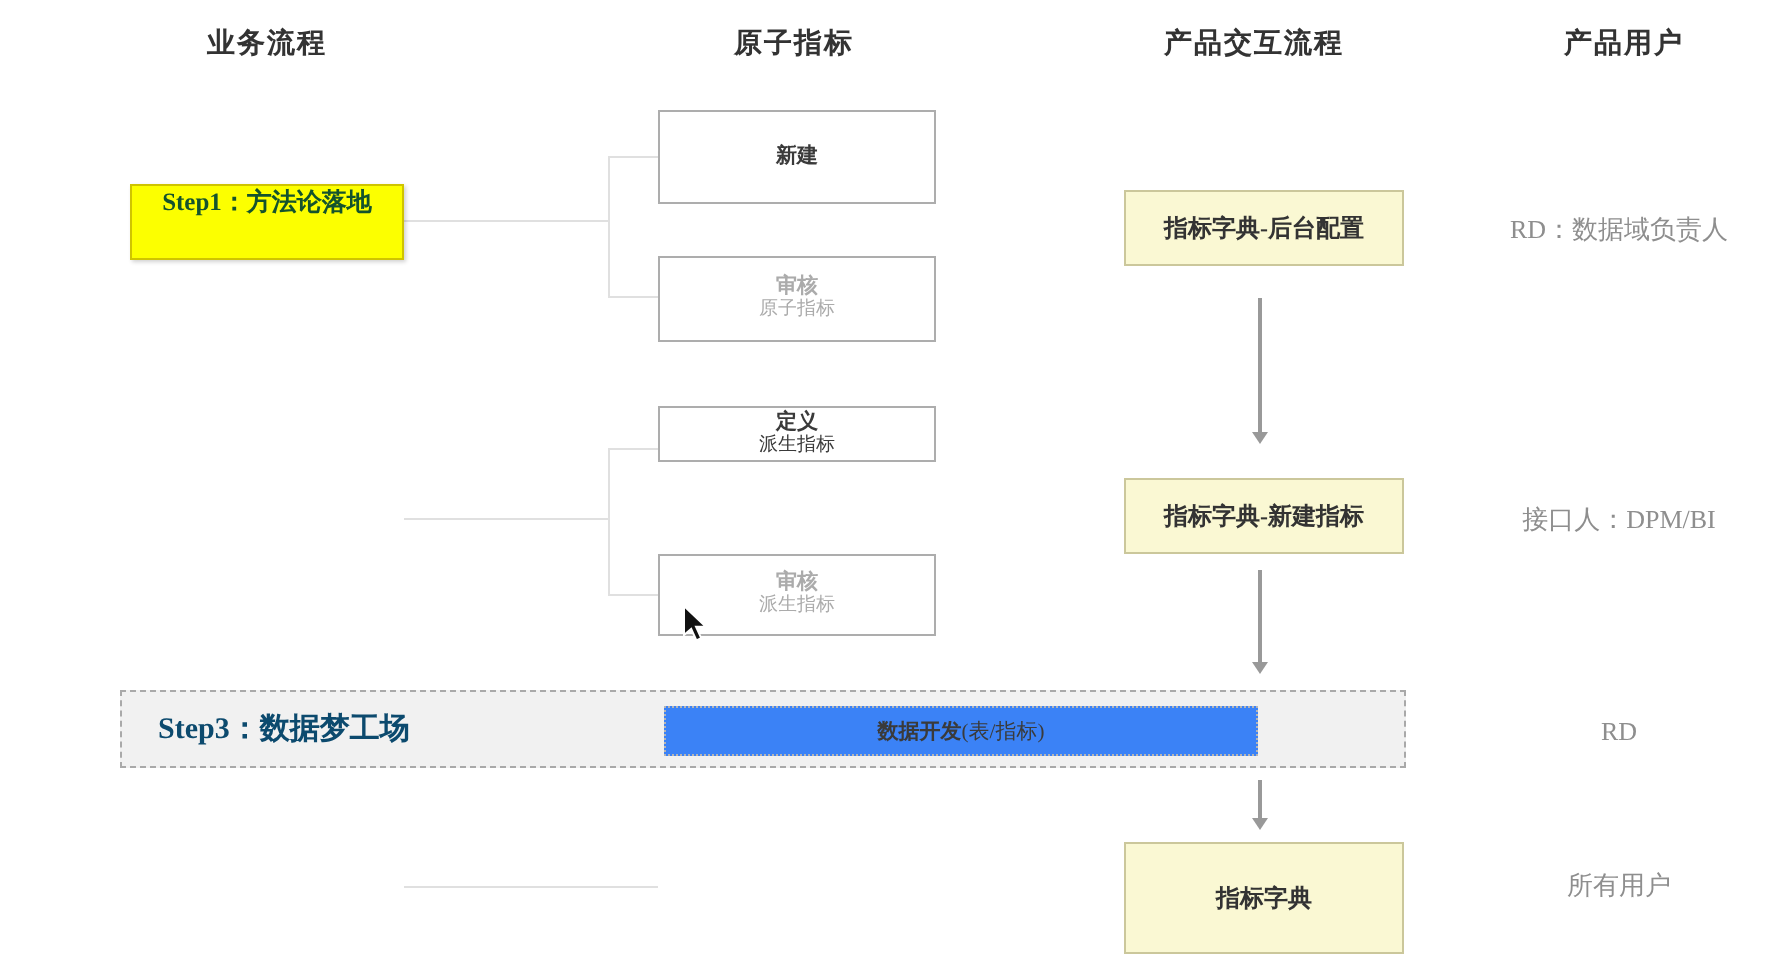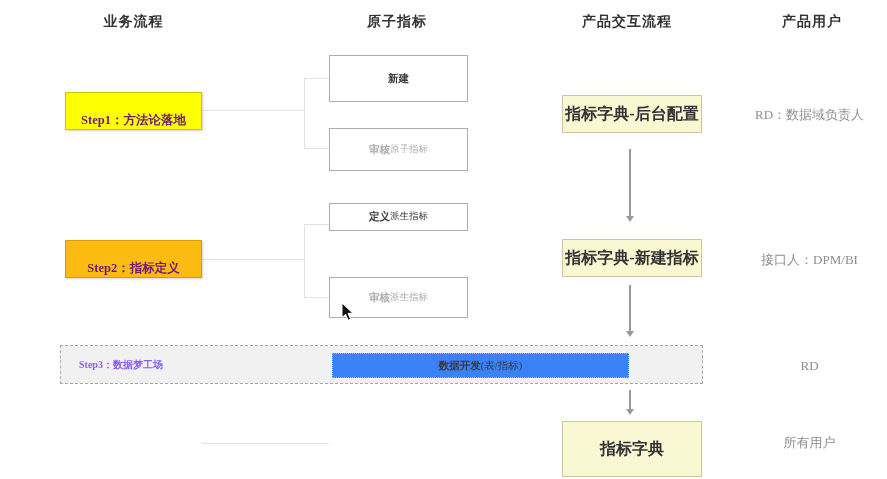--- a/index.html
+++ b/index.html
@@ -1,38 +1,38 @@
 <!DOCTYPE html>
 <html><head>
 <meta charset="utf-8">
 <style>
   html,body{margin:0;padding:0;background:#fff;}
   #canvas{
     position:relative;width:887px;height:479px;background:#ffffff;overflow:hidden;
     font-family:Liberation Serif, serif;
   }
   .col-header{position:absolute;top:13px;font-weight:bold;font-size:14px;color:#333;text-align:center;letter-spacing:1px;}
-  .step-box{position:absolute;left:65px;width:137px;height:38px;display:flex;align-items:flex-end;justify-content:center;
-    font-weight:bold;font-size:12.5px;color:#701a75;box-shadow:1px 1px 2px rgba(0,0,0,0.18);box-sizing:border-box;border:1px solid transparent;}
+  .step-box{position:absolute;left:65px;width:137px;height:38px;display:flex;align-items:flex-start;justify-content:center;
+    font-weight:bold;font-size:12.5px;color:#14532d;box-shadow:1px 1px 2px rgba(0,0,0,0.18);box-sizing:border-box;border:1px solid transparent;}
   .func-box{position:absolute;left:329px;width:139px;background:#fff;border:1px solid #ADADAD;box-sizing:border-box;
-    display:flex;flex-direction:row;align-items:center;justify-content:center;text-align:center;line-height:1.25;}
+    display:flex;flex-direction:column;align-items:center;justify-content:center;text-align:center;line-height:1.25;}
   .func-title{font-weight:bold;font-size:10.5px;color:#3A3A3A;}
   .func-desc{font-size:9.5px;color:#3A3A3A;white-space:pre-line;}
   .muted .func-title,.muted .func-desc{color:#ABABAB;}
   .ix-box{position:absolute;left:562px;width:140px;height:38px;background:#FAF8D3;border:1px solid #CBC79B;box-sizing:border-box;
-    display:flex;align-items:center;justify-content:center;font-weight:bold;font-size:16px;color:#333;}
+    display:flex;align-items:center;justify-content:center;font-weight:bold;font-size:12px;color:#333;}
   .user-label{position:absolute;left:712px;width:195px;text-align:center;color:#8E8E8E;font-size:13px;}
   .hline,.vline{position:absolute;background:#E0E0E0;}
   .hline{height:1px;} .vline{width:1px;}
   .arrow-line{position:absolute;width:2px;background:#999999;margin-left:-1px;}
   .arrow-head{position:absolute;width:0;height:0;margin-left:-4px;
     border-left:4px solid transparent;border-right:4px solid transparent;border-top:6px solid #999999;}
   .dashed-box{position:absolute;left:60px;top:345px;width:643px;height:39px;background:#F1F1F1;
     border:1px dashed #A9A9A9;box-sizing:border-box;display:flex;align-items:center;padding-left:18px;}
-  .dashed-label{font-weight:bold;font-size:10px;color:#8b5cf6;}
+  .dashed-label{font-weight:bold;font-size:15px;color:#0c4a6e;}
   .dev-box{position:absolute;left:332px;top:353px;width:297px;height:25px;background:#3b82f6;border:1px dotted #B5B5B5;
     box-sizing:border-box;display:flex;align-items:center;justify-content:center;font-size:10.5px;color:#3A3A3A;}
   .dev-title{font-weight:bold;}
   #cursor{position:absolute;left:341px;top:302px;}
 </style>
 </head>
 <body>
 
 <div id="canvas">
 
@@ -48,23 +48,20 @@
 
   <div class="hline" style="left:202px;top:259px;width:102px;"></div>
   <div class="vline" style="left:304px;top:224px;height:74px;"></div>
   <div class="hline" style="left:304px;top:224px;width:25px;"></div>
   <div class="hline" style="left:304px;top:297px;width:25px;"></div>
 
   <div class="hline" style="left:202px;top:443px;width:127px;"></div>
 
   <div class="step-box" style="top: 92px; background: rgb(252, 255, 0); border-color: rgb(207, 196, 0);">
     <span>Step1：方法论落地</span>
-  </div>
-  <div class="step-box" style="top: 240px; background: rgb(251, 187, 16); border-color: rgb(216, 158, 0);">
-    <span>Step2：指标定义</span>
   </div>
 
   <div class="dashed-box">
     <span class="dashed-label">Step3：数据梦工场</span>
   </div>
   <div class="dev-box">
     <span class="dev-title">数据开发</span>
       <span>(表/指标)</span>
   </div>
 

